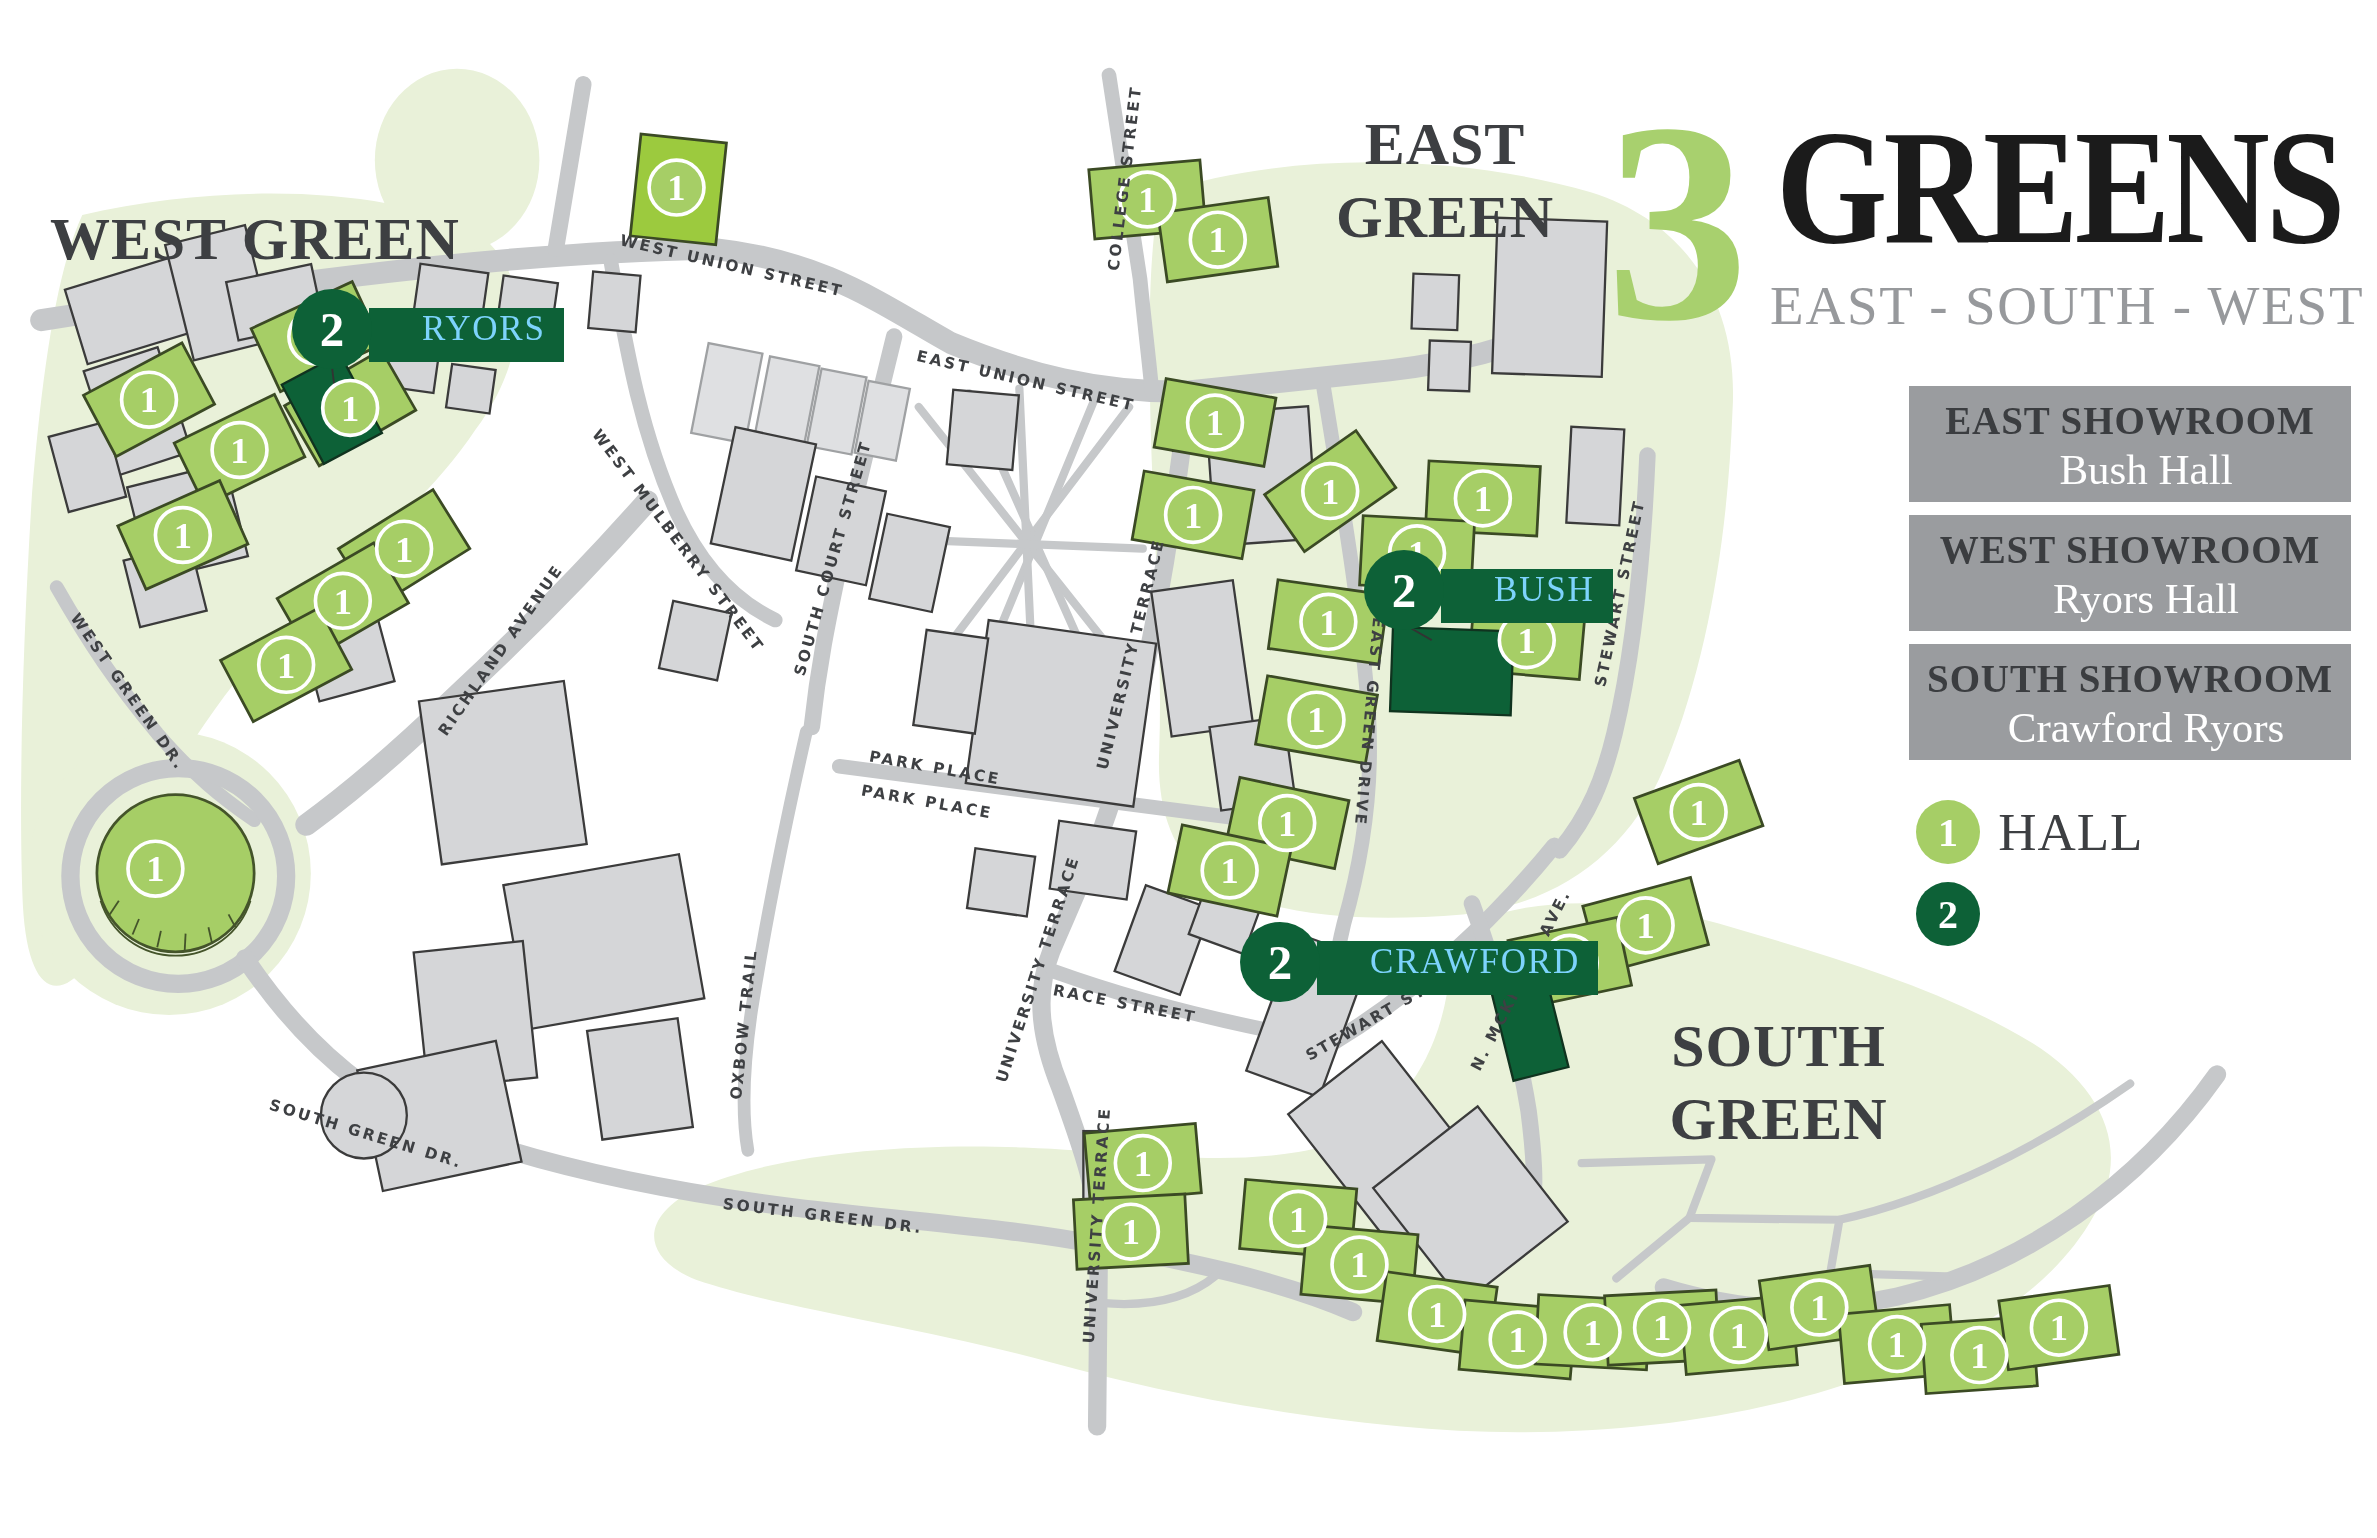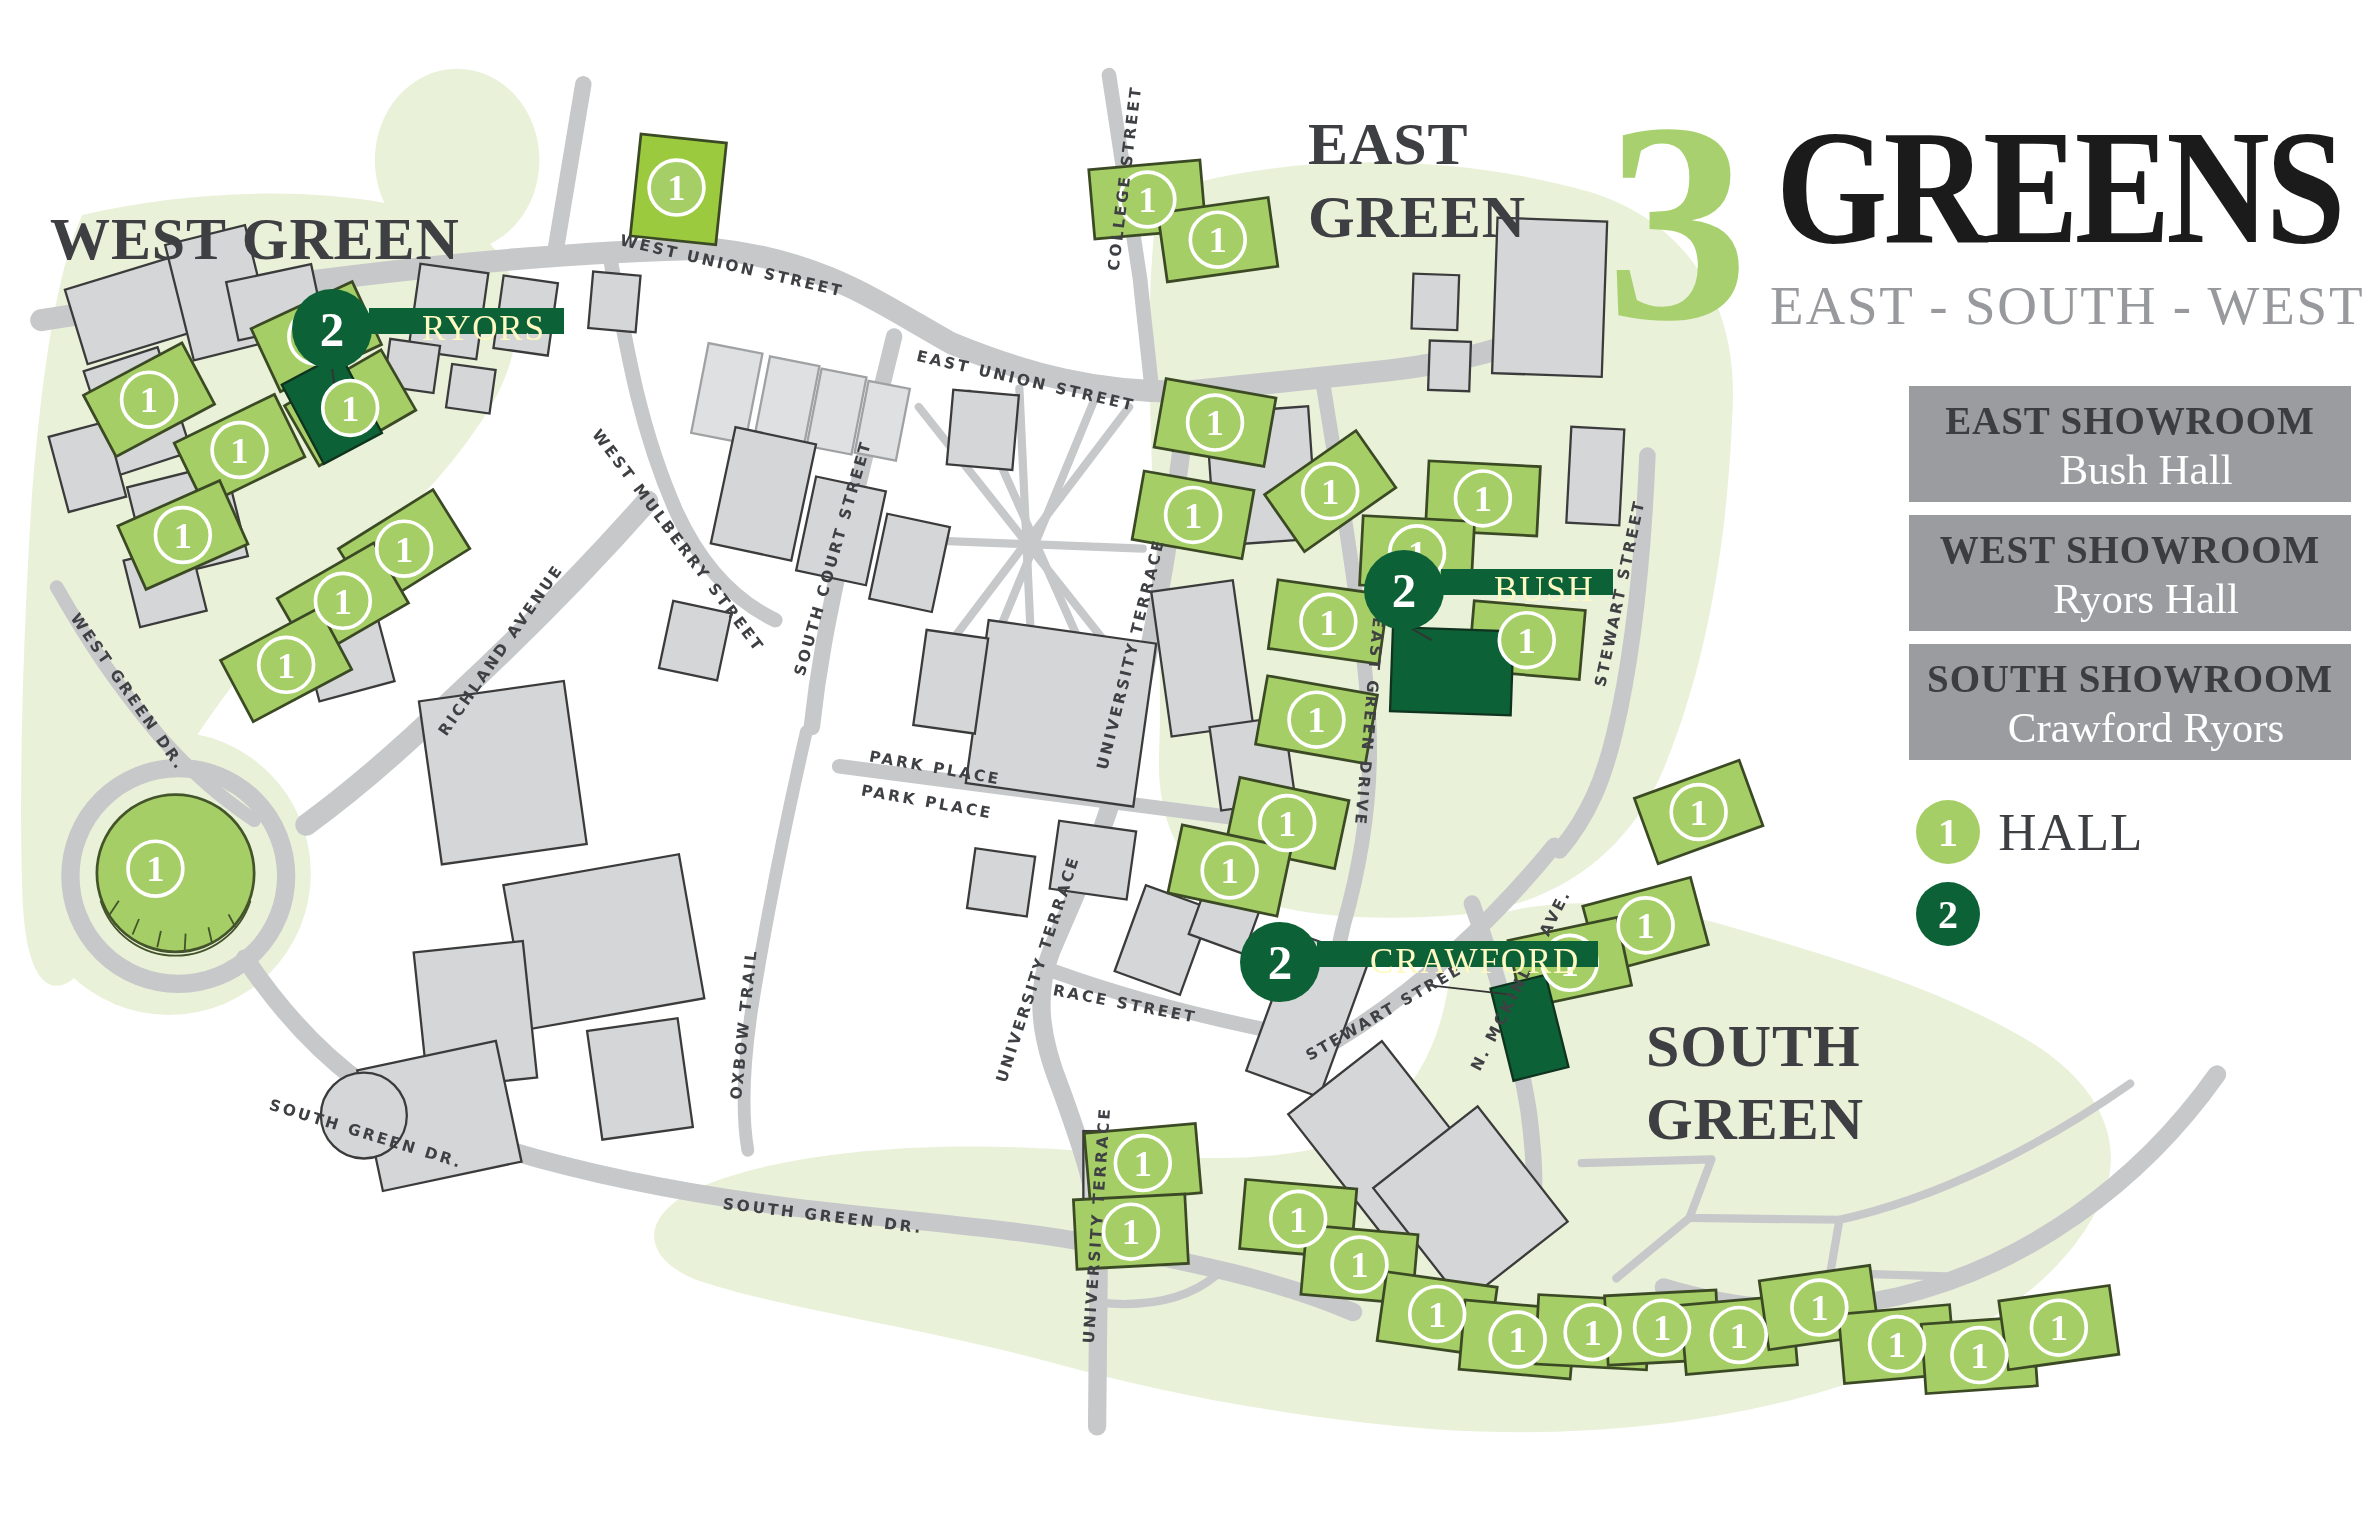--- a/index.html
+++ b/index.html
@@ -6,26 +6,26 @@
     --hall-green:#a6ce66; --bright-green:#9cca3e; --showroom-green:#0d6137;
     --pale-green:#e9f1d9; --road-gray:#c6c8ca; --building-gray:#d5d6d8;
     --box-gray:#9a9c9f; --text-dark:#3d3f42; --title-green:#a8d06e; --subtitle-gray:#97999c;
   }
   html,body{margin:0;padding:0;background:#fff;}
   #stage{position:relative;width:2377px;height:1539px;overflow:hidden;background:#fff;
          font-family:"Liberation Serif",serif;}
   #map-svg{position:absolute;left:0;top:0;}
   .region{position:absolute;color:var(--text-dark);font-weight:bold;line-height:1.22;
           font-size:60px;letter-spacing:0.9px;white-space:nowrap;}
-  .region.center{text-align:left;}
+  .region.center{text-align:center;}
   .street{position:absolute;font-family:"DejaVu Sans",sans-serif;font-weight:600;
           font-size:15.5px;letter-spacing:2.7px;color:#3e4043;white-space:nowrap;}
   .badge{position:absolute;}
-  .badge-rect{position:absolute;left:37px;top:-21px;height:26px;line-height:42px;
-              background:var(--showroom-green);color:#fef9c3;font-size:35px;letter-spacing:1.8px;
+  .badge-rect{position:absolute;left:37px;top:-21px;height:54px;line-height:42px;
+              background:var(--showroom-green);color:#7dd3fc;font-size:35px;letter-spacing:1.8px;
               padding:0 18.3px 0 53px;white-space:nowrap;}
   .badge-circle{position:absolute;left:-40px;top:-40px;width:80px;height:80px;border-radius:50%;
                 background:var(--showroom-green);color:#fff;font-size:49px;font-weight:bold;
                 display:flex;align-items:center;justify-content:center;}
   #title-3{position:absolute;left:1606px;top:80px;font-size:285px;line-height:1;
            font-weight:bold;color:var(--title-green);}
   #title-word{position:absolute;left:1776px;top:106px;font-size:163px;line-height:1;
               font-weight:bold;color:#1b1b1b;letter-spacing:-4.6px;transform:scaleX(.88);
               transform-origin:left top;}
   #title-sub{position:absolute;left:1770px;top:274px;font-size:55px;color:var(--subtitle-gray);

